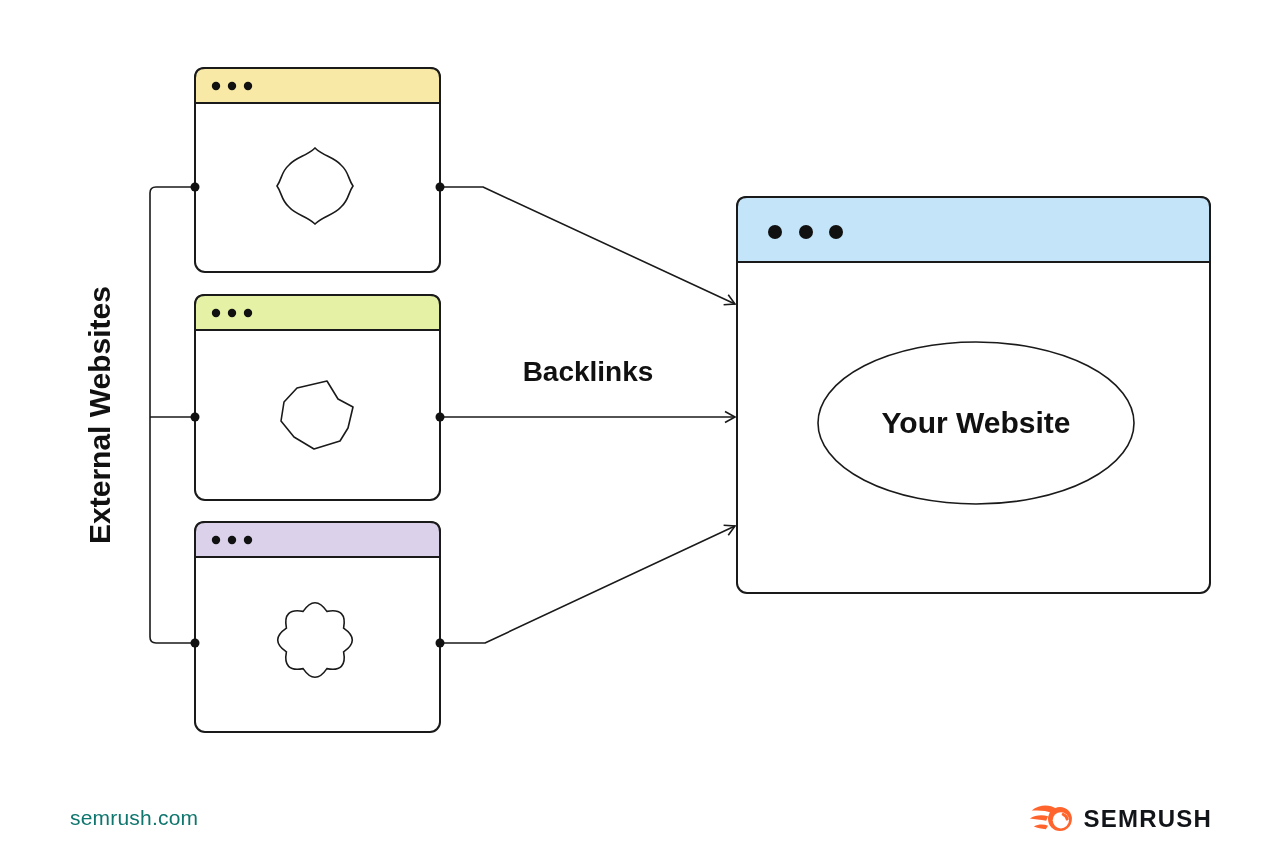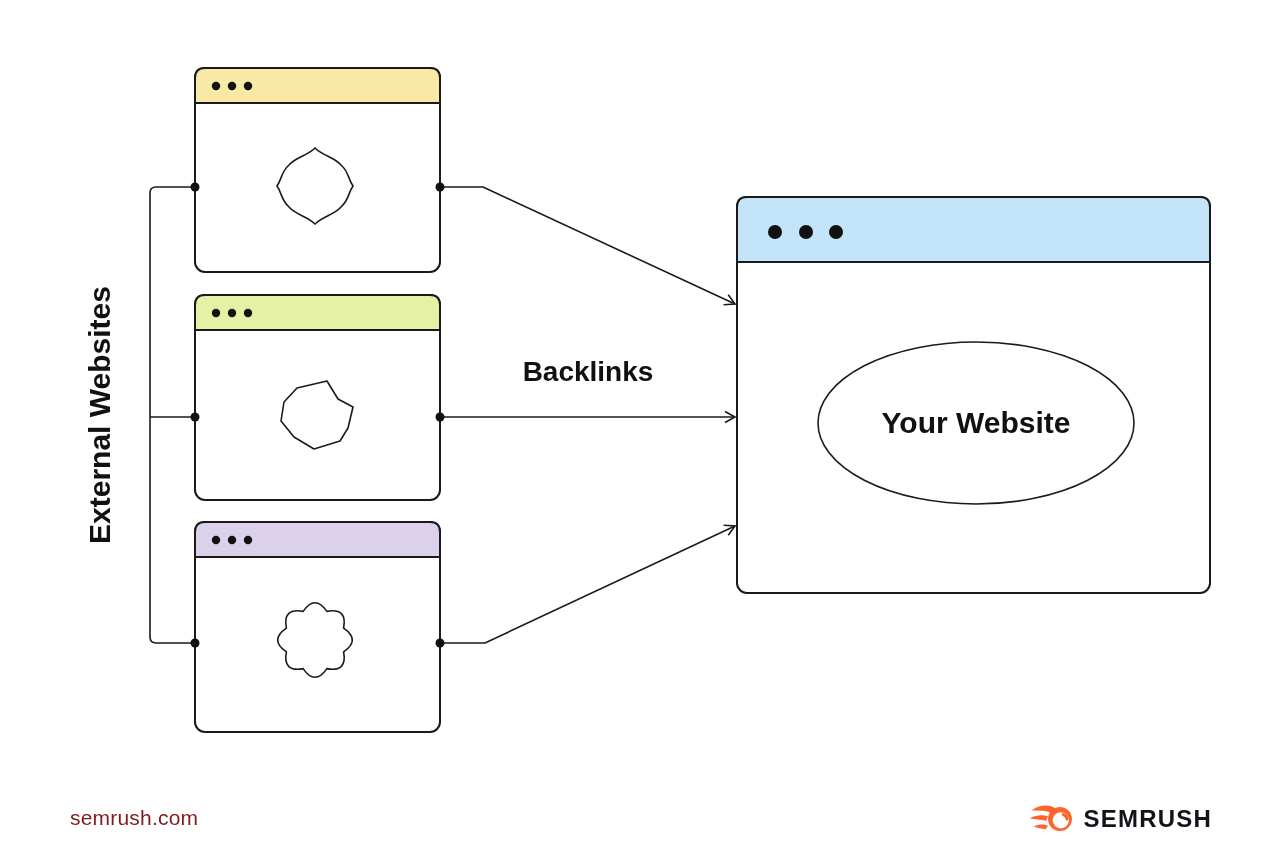--- a/index.html
+++ b/index.html
@@ -14,21 +14,21 @@
   .diagram-svg { position: absolute; left: 0; top: 0; }
   .svg-label {
     fill: #111111;
     font-family: "Liberation Sans", "DejaVu Sans", sans-serif;
   }
   .footer-site {
     position: absolute;
     left: 70px;
     top: 806px;
     font-size: 21px;
-    color: #7f1d1d;
+    color: #0f766e;
     letter-spacing: 0.2px;
   }
   .footer-logo {
     position: absolute;
     right: 68px;
     top: 800px;
     display: flex;
     align-items: center;
     gap: 9px;
   }

